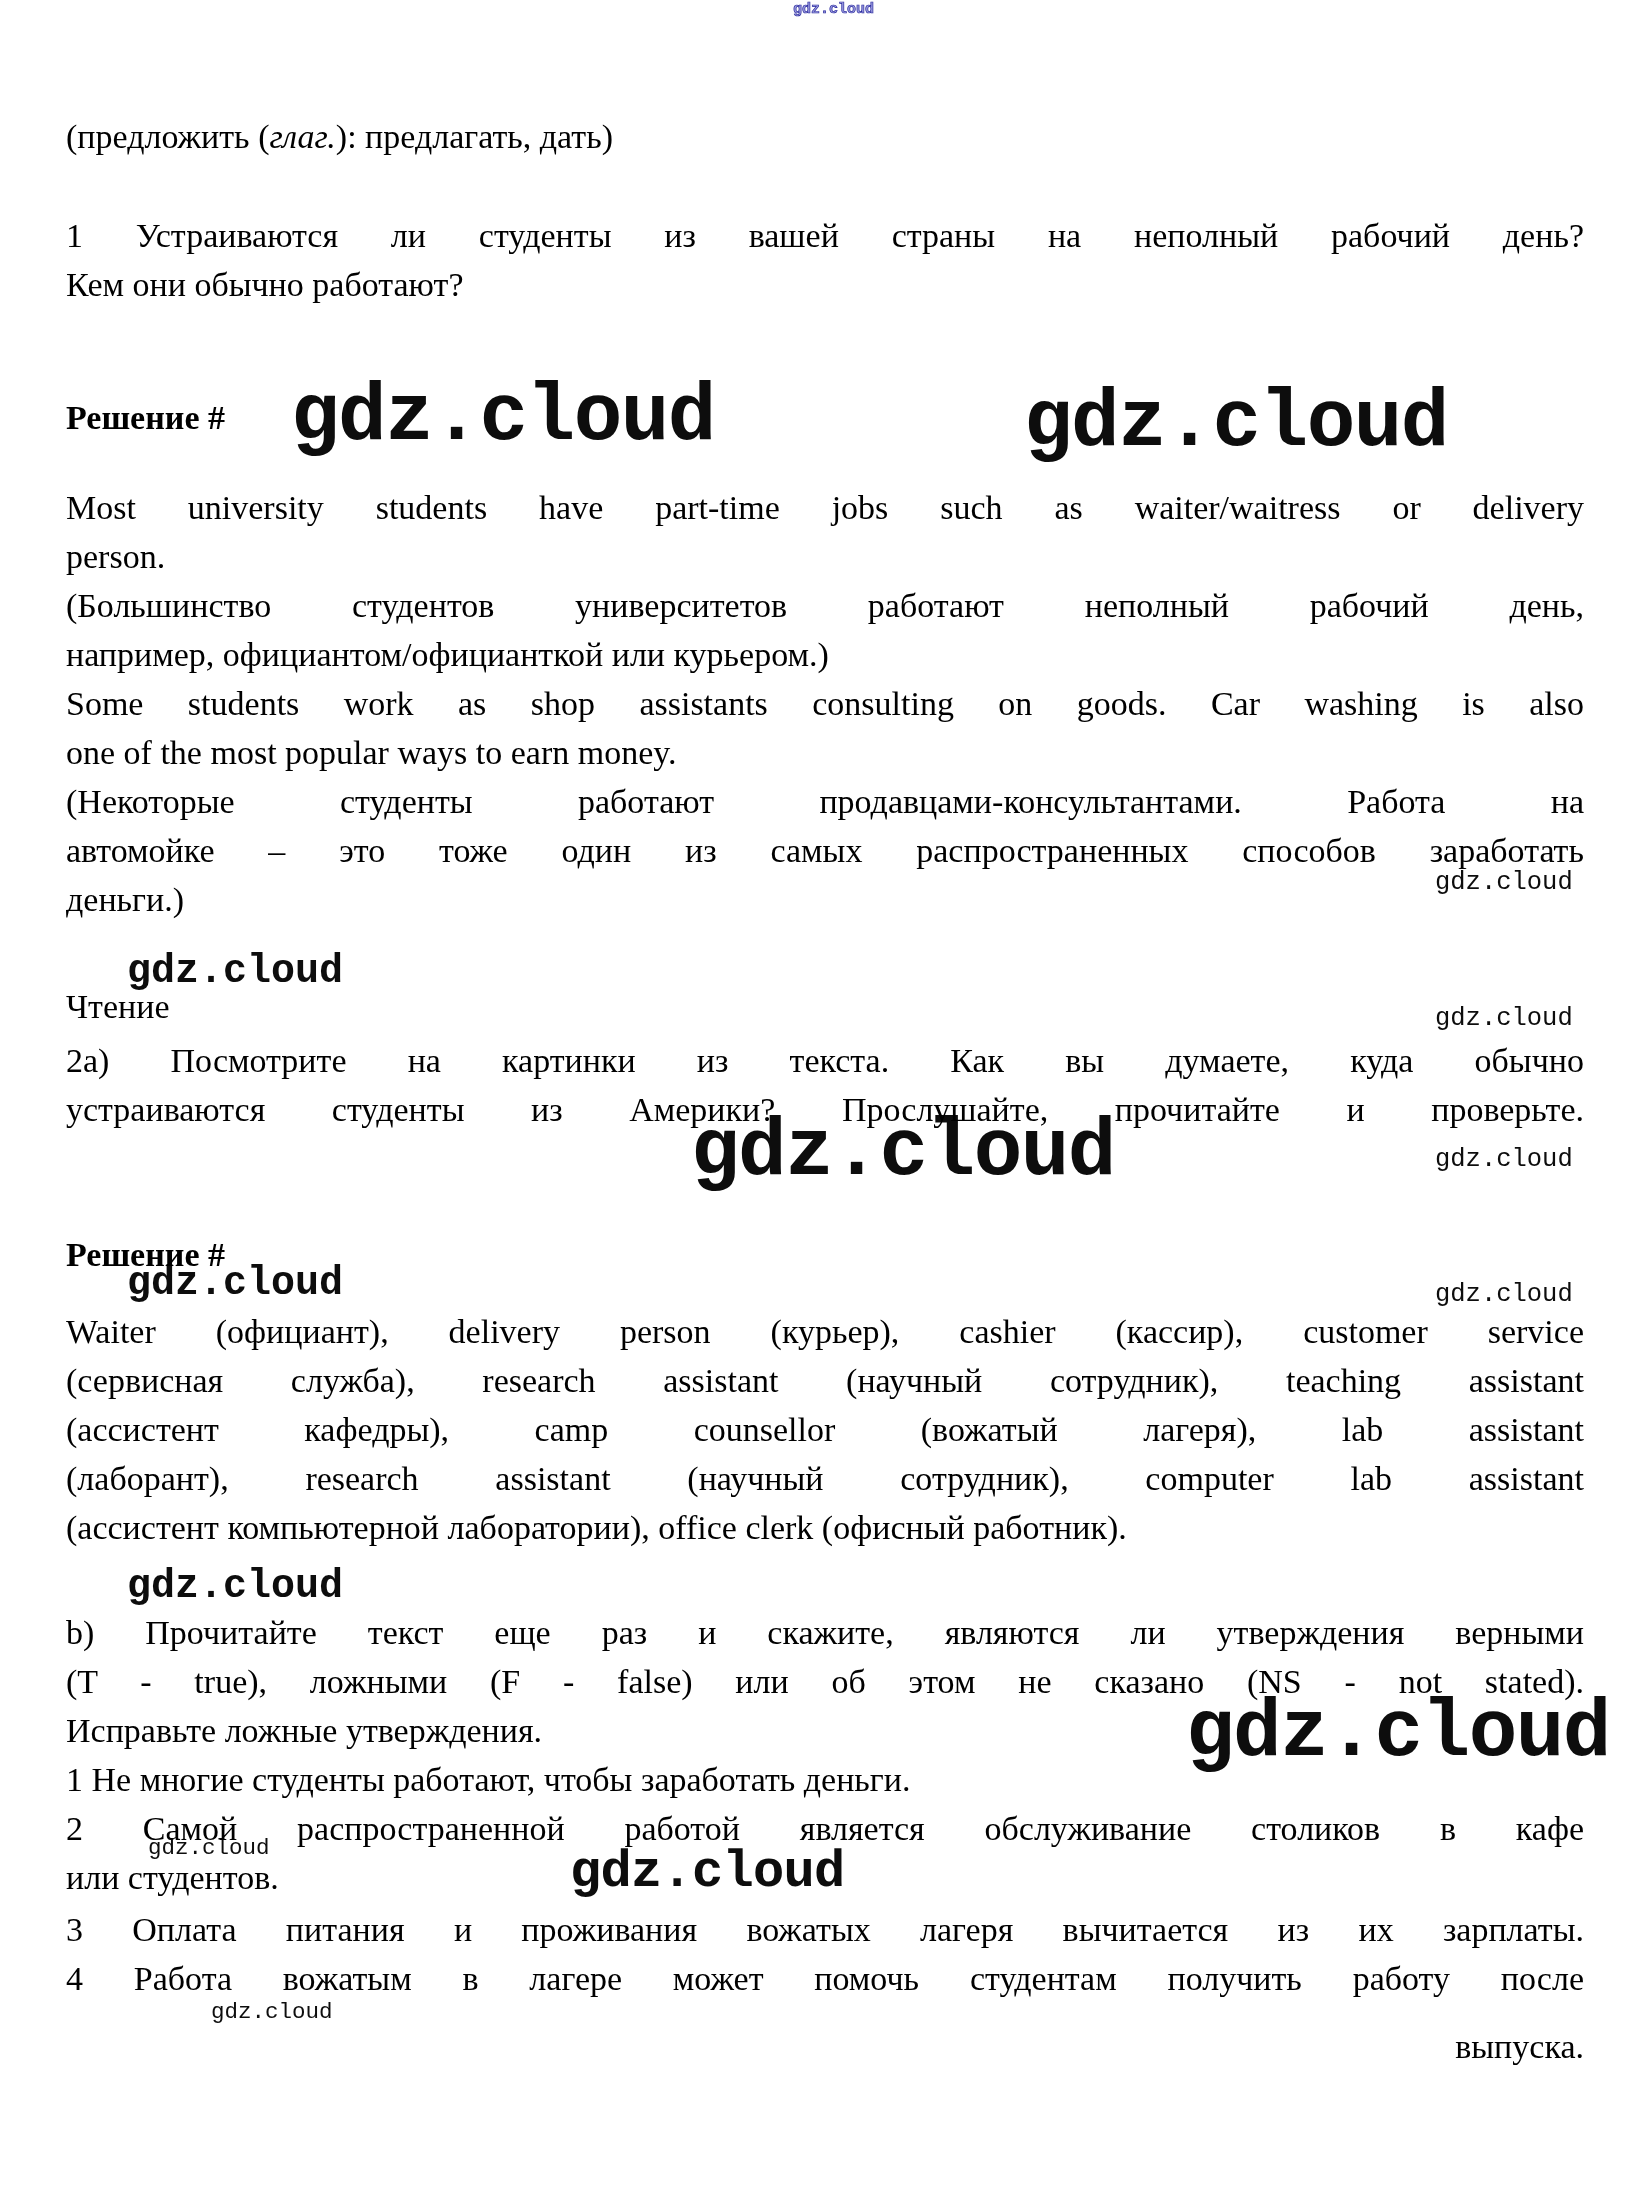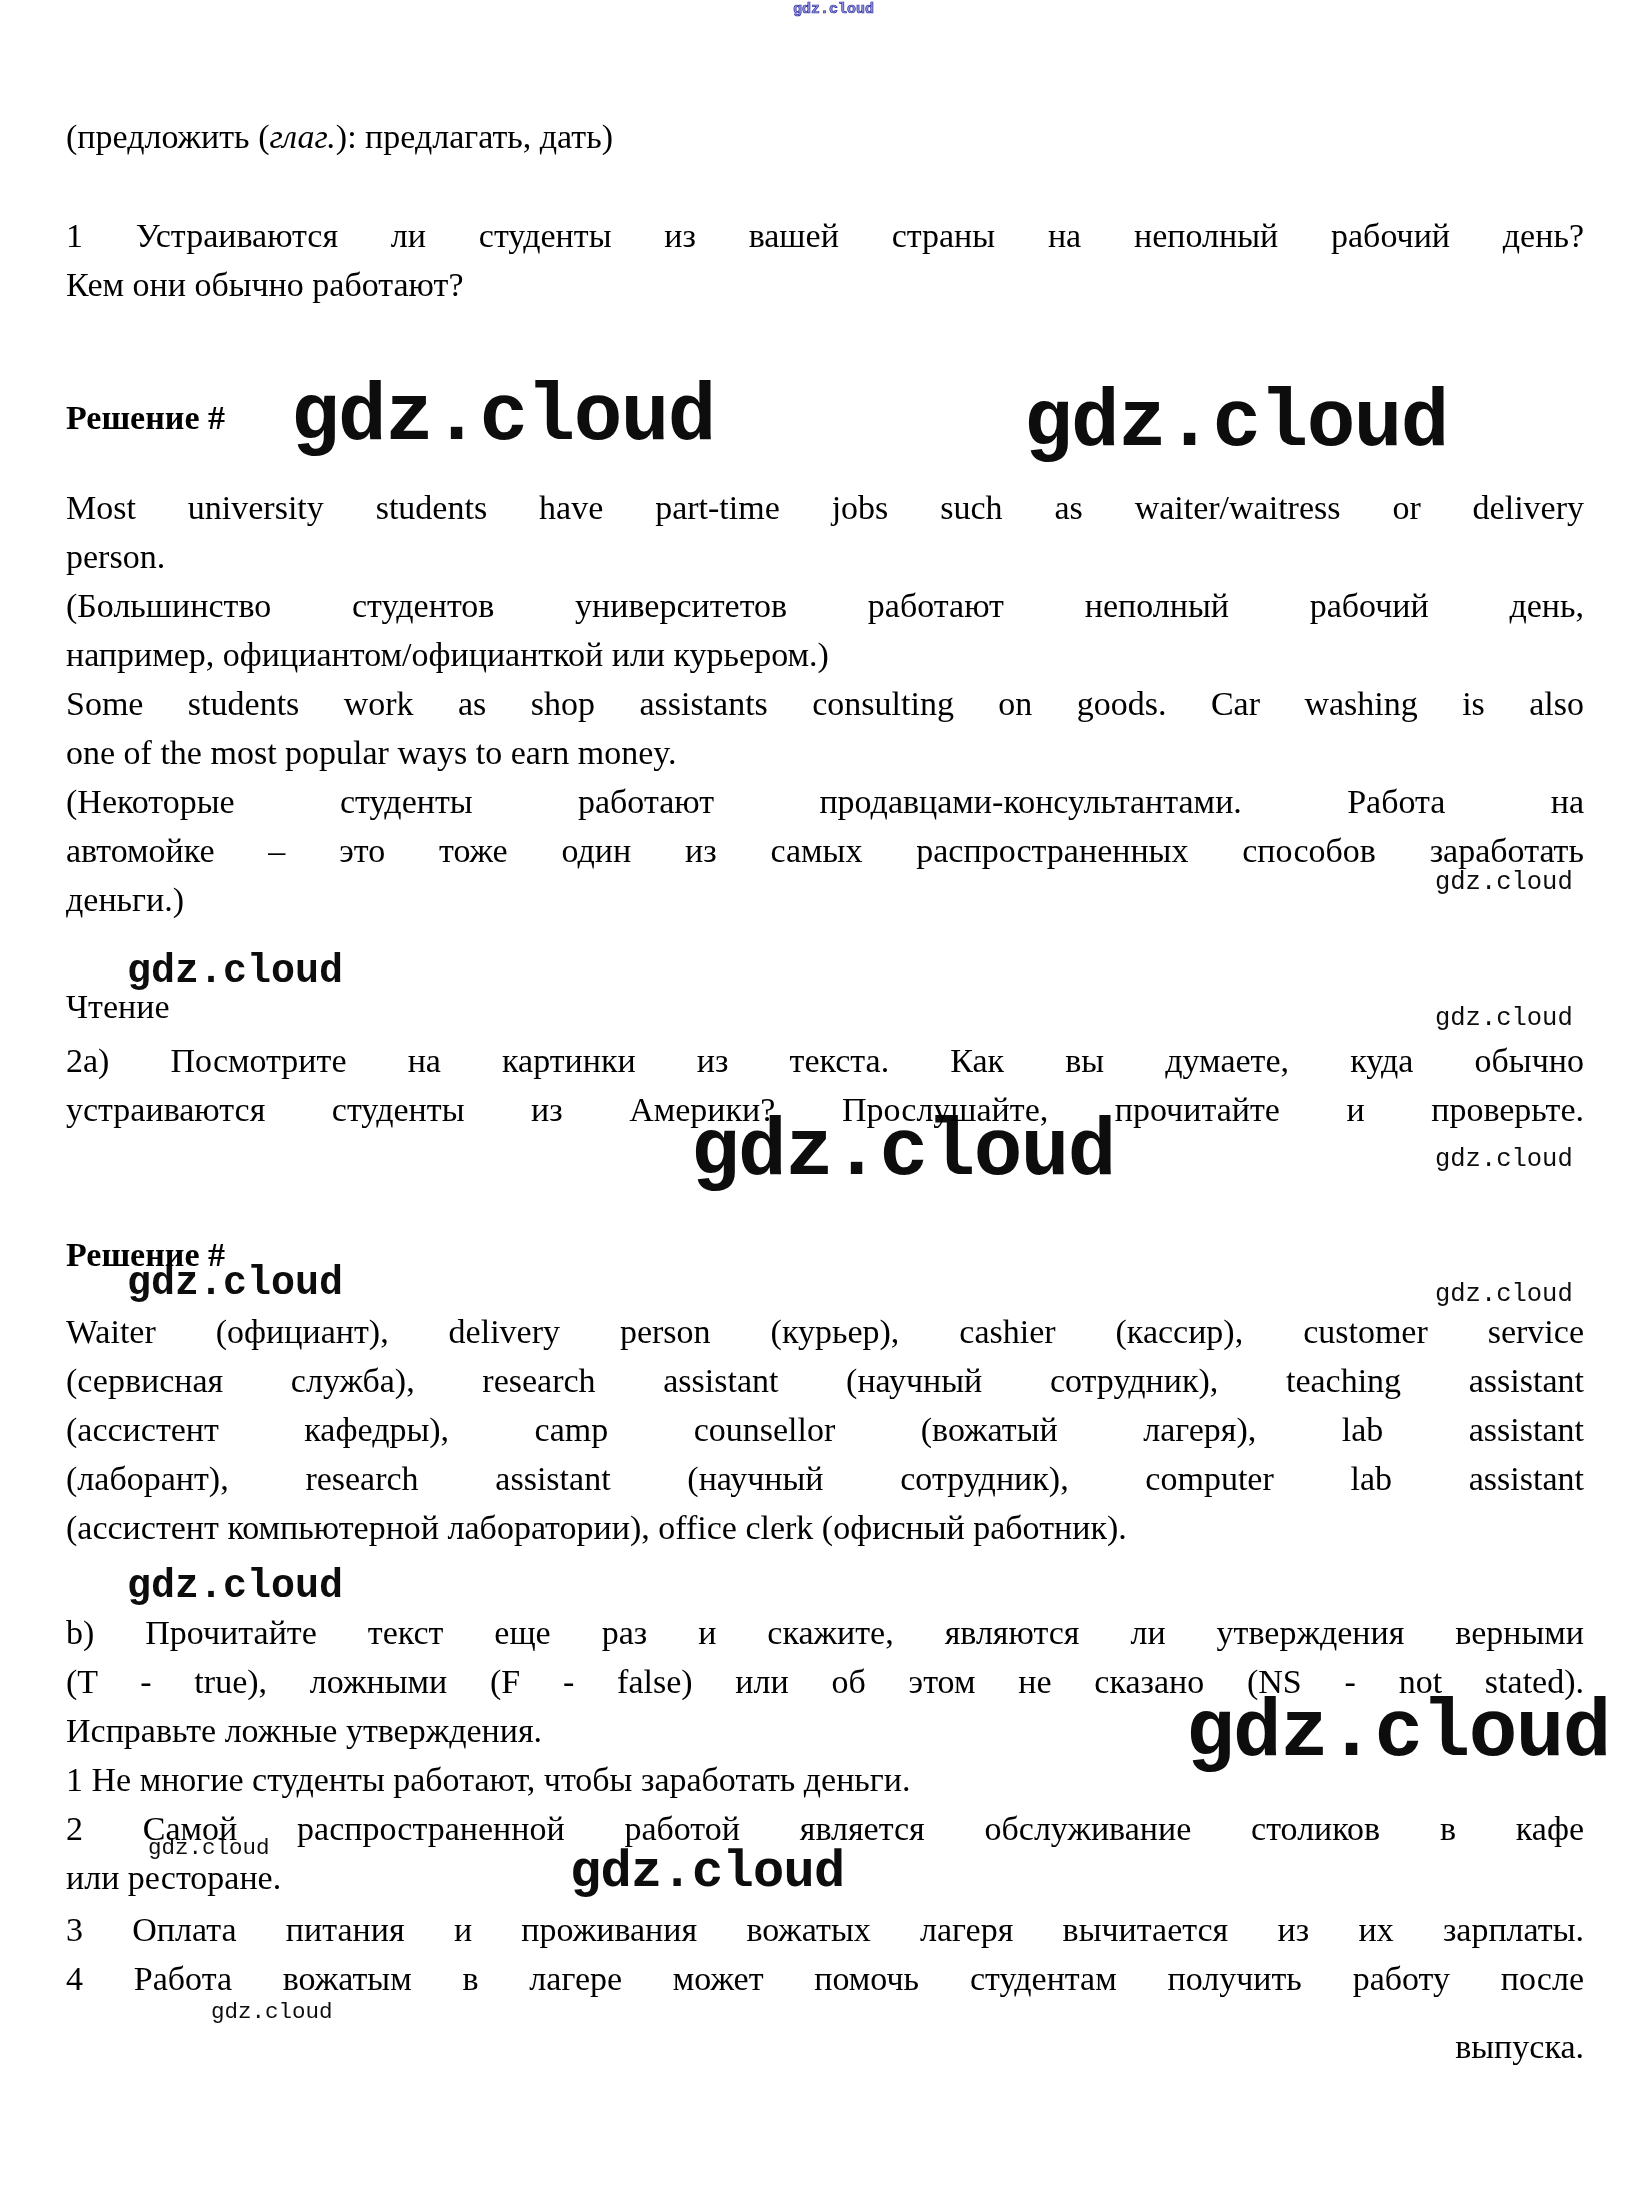--- a/index.html
+++ b/index.html
@@ -90,20 +90,20 @@
       <div class="line just" style="margin-top: 28px;"><span>Waiter (официант), delivery person (курьер), cashier (кассир), customer service</span></div>
       <div class="line just"><span>(сервисная служба), research assistant (научный сотрудник), teaching assistant</span></div>
       <div class="line just"><span>(ассистент кафедры), camp counsellor (вожатый лагеря), lab assistant</span></div>
       <div class="line just"><span>(лаборант), research assistant (научный сотрудник), computer lab assistant</span></div>
       <div class="line"><span>(ассистент компьютерной лаборатории), office clerk (офисный работник).</span></div>
       <div class="line just" style="margin-top: 56px;"><span>b) Прочитайте текст еще раз и скажите, являются ли утверждения верными</span></div>
       <div class="line just"><span>(T - true), ложными (F - false) или об этом не сказано (NS - not stated).</span></div>
       <div class="line"><span>Исправьте ложные утверждения.</span></div>
       <div class="line"><span>1 Не многие студенты работают, чтобы заработать деньги.</span></div>
       <div class="line just"><span>2 Самой распространенной работой является обслуживание столиков в кафе</span></div>
-      <div class="line"><span>или ресторане.</span></div>
+      <div class="line"><span>или студентов.</span></div>
       <div class="line just" style="margin-top: 3px;"><span>3 Оплата питания и проживания вожатых лагеря вычитается из их зарплаты.</span></div>
       <div class="line just"><span>4 Работа вожатым в лагере может помочь студентам получить работу после</span></div>
       <div class="line" style="margin-top: 19.5px; text-align: right;"><span>выпуска.</span></div>
     </div>
 
 </div>
 
 
 </body></html>

